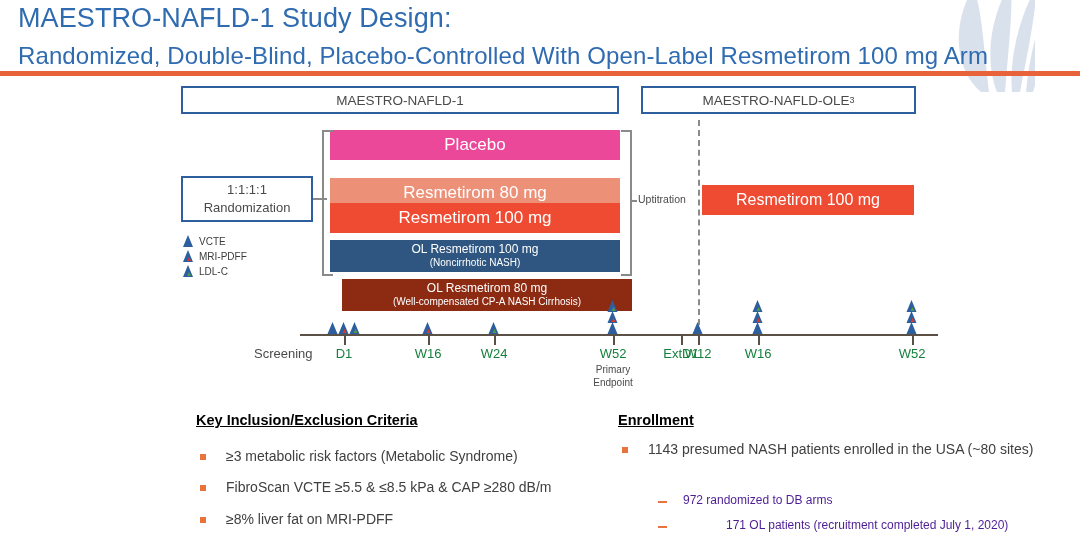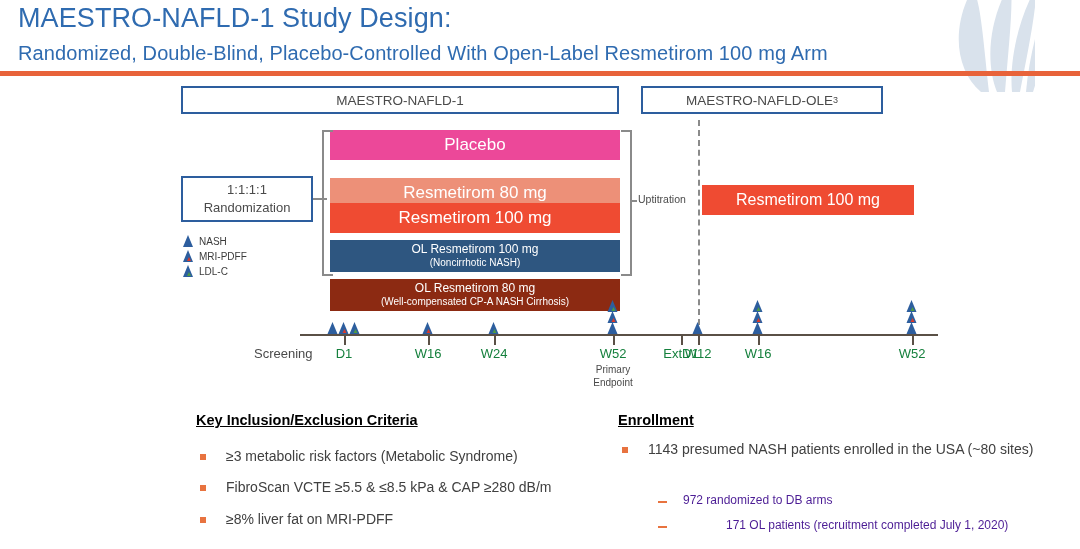--- a/index.html
+++ b/index.html
@@ -14,36 +14,36 @@
   
   #header{position:absolute;left:0;top:0;width:1029px;height:74px;}
   #logo-fan{position:absolute;right:-6px;top:-26px;width:150px;height:120px;overflow:hidden;}
   #title-main{
     position:absolute;left:18px;top:3px;
     font-size:27px;color:#2F6BB0;font-weight:400;letter-spacing:.1px;
     white-space:nowrap;
   }
   #title-sub{
     position:absolute;left:18px;top:42px;
-    font-size:20px;color:#2F6BB0;font-weight:400;letter-spacing:.1px;
+    font-size:24px;color:#2F6BB0;font-weight:400;letter-spacing:.1px;
     white-space:nowrap;
   }
   #header-rule{position:absolute;left:0;top:71px;width:1080px;height:5px;background:#E8633A;}
 
   
   .study-box{
     position:absolute;
     border:2px solid #2D5E9E;
     background:#ffffff;
     display:flex;align-items:center;justify-content:center;
     font-size:13.5px;color:#4a4a4a;
     box-sizing:border-box;
   }
   #box-db{left:181px;top:86px;width:438px;height:28px;}
-  #box-ole{left:641px;top:86px;width:242px;height:28px;}
+  #box-ole{left:641px;top:86px;width:275px;height:28px;}
   .sup{font-size:9px;vertical-align:super;}
 
   
   #rand-box{
     position:absolute;left:181px;top:176px;width:132px;height:46px;
     border:2px solid #2D5E9E;background:#fff;box-sizing:border-box;
     display:flex;flex-direction:column;align-items:center;justify-content:center;
     font-size:13px;color:#4a4a4a;line-height:1.35;
   }
   #rand-connector{position:absolute;left:313px;top:198px;width:14px;height:2px;background:#8a8a8a;}
@@ -171,21 +171,21 @@
   <div>1:1:1:1</div>
   <div>Randomization</div>
 </div>
 <div id="rand-connector"></div>
 
 <div id="legend">
   <div class="legend-row">
     <span class="tri">
         <i class="t-main"></i>
       </span>
-    <span class="legend-label">NASH</span>
+    <span class="legend-label">VCTE</span>
   </div>
   <div class="legend-row">
     <span class="tri red">
         <i class="t-main"></i>
         <i class="t-dot"></i>
       </span>
     <span class="legend-label">MRI-PDFF</span>
   </div>
   <div class="legend-row">
     <span class="tri green">
@@ -202,21 +202,21 @@
 <div class="arm" id="arm-res80" style="background: rgb(237, 144, 120);">
   <span>Resmetirom 80 mg</span>
 </div>
 <div class="arm" id="arm-res100" style="background: rgb(239, 75, 50);">
   <span>Resmetirom 100 mg</span>
 </div>
 <div class="arm" id="arm-ol100" style="background: rgb(46, 86, 128);">
   <span class="arm-l1">OL Resmetirom 100 mg</span>
   <span class="arm-l2">(Noncirrhotic NASH)</span>
 </div>
-<div class="arm" id="arm-ol80" style="background: rgb(140, 42, 18);">
+<div class="arm" id="arm-ol80" style="background: rgb(140, 42, 18); margin-left: 12px;">
   <span class="arm-l1">OL Resmetirom 80 mg</span>
   <span class="arm-l2">(Well-compensated CP-A NASH Cirrhosis)</span>
 </div>
 
 <div class="bracket" id="bracket-left"></div>
 <div class="bracket" id="bracket-right"></div>
 <div id="uptitration-tick"></div>
 <div id="uptitration-label">Uptitration</div>
 
 <div id="dashed-line"></div>

